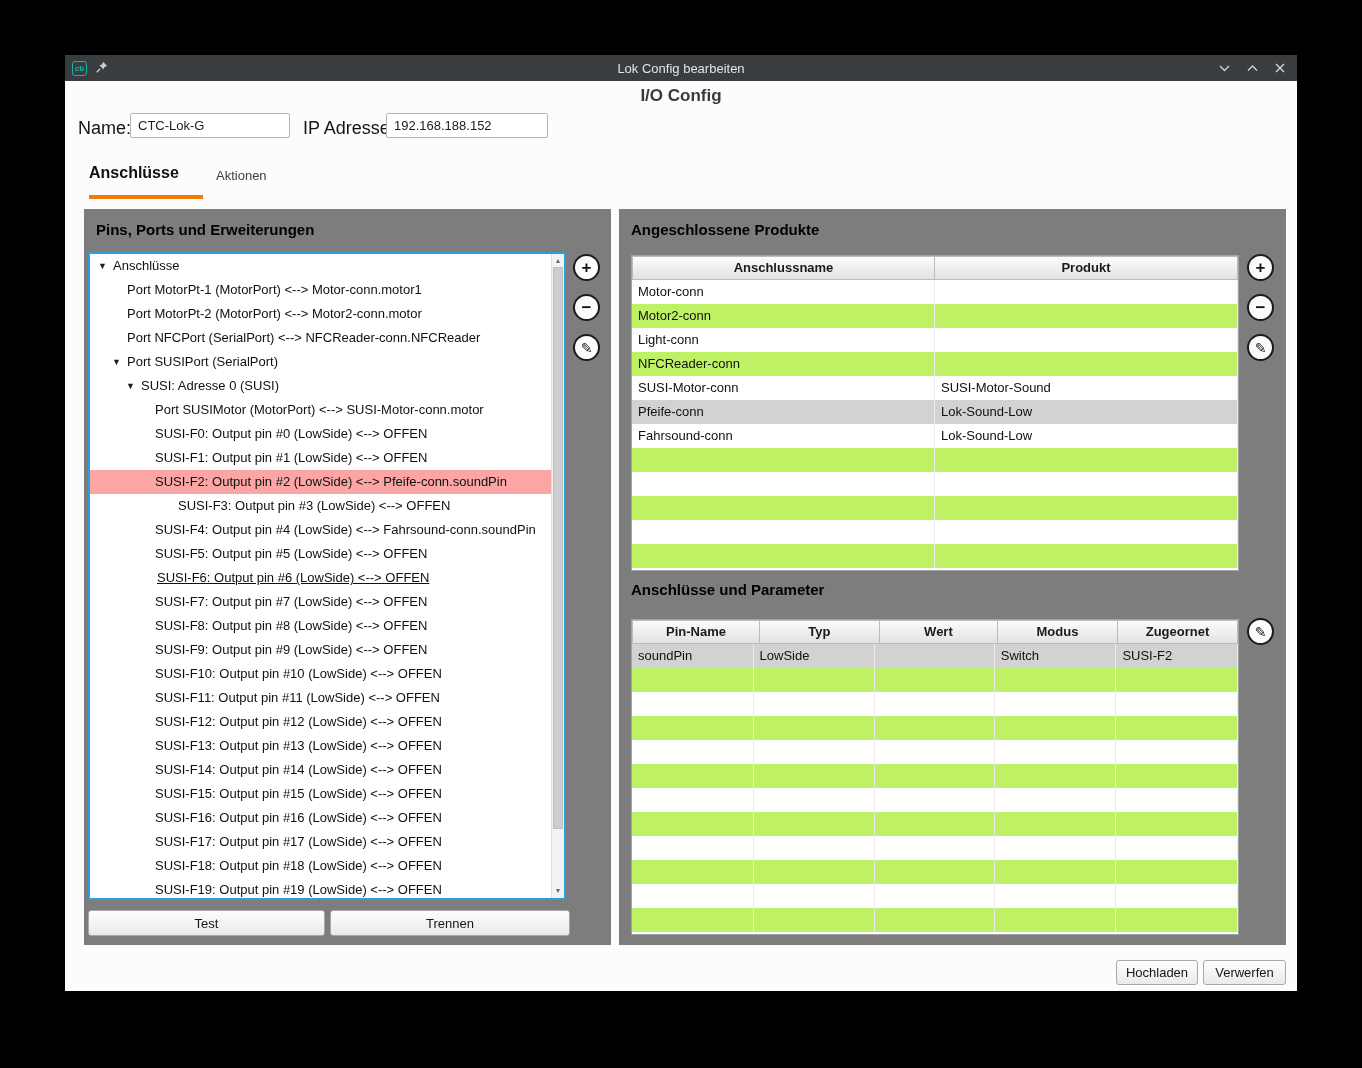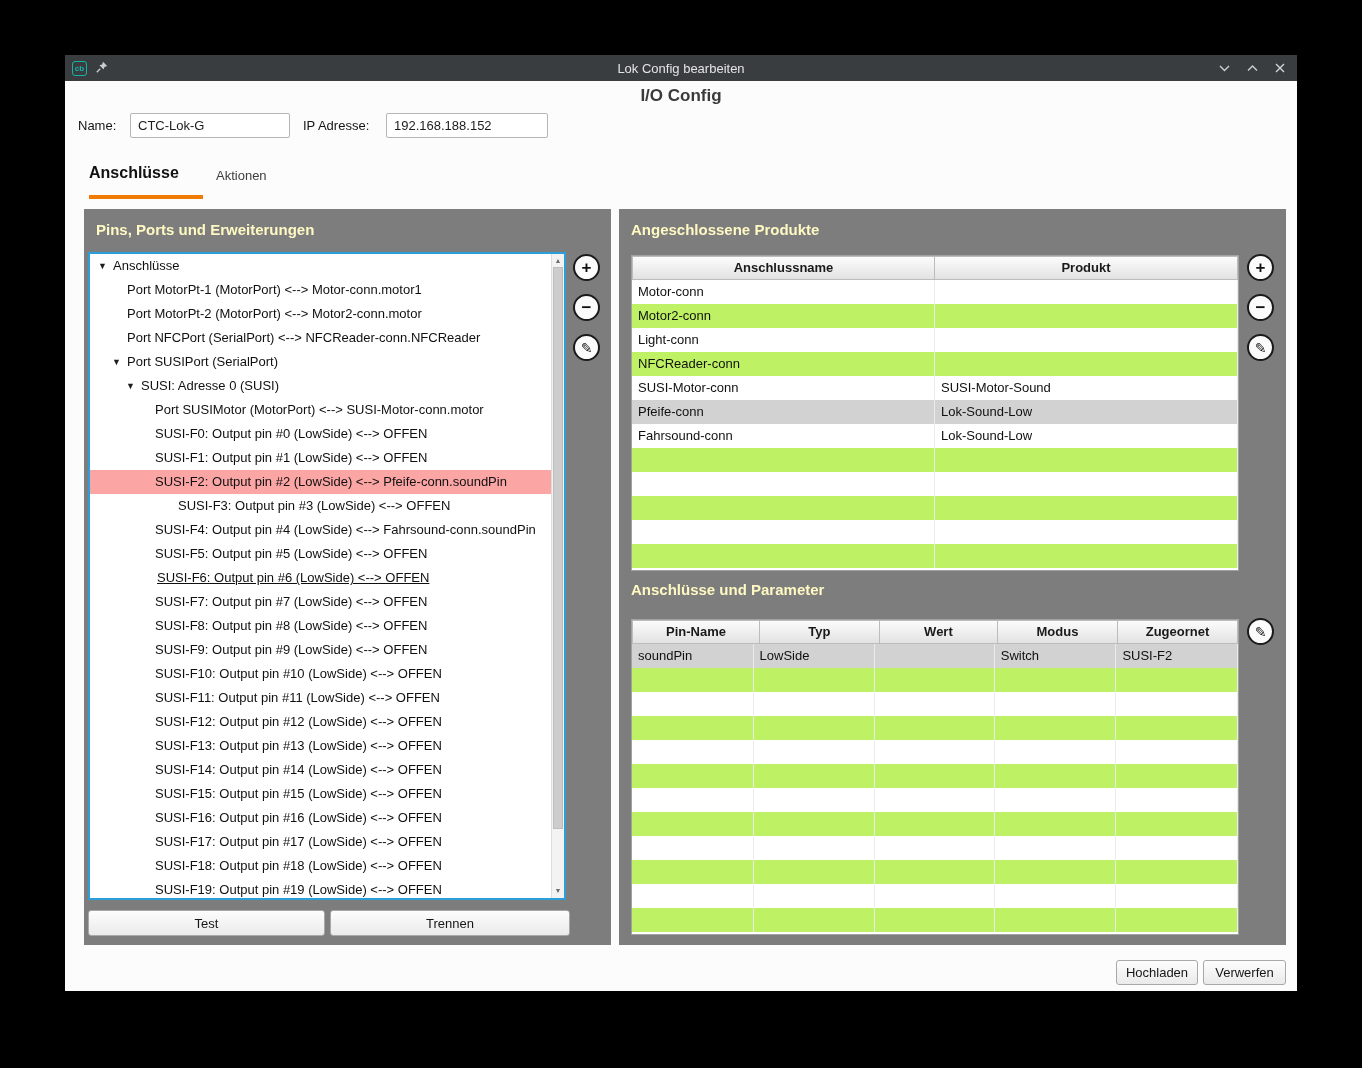--- a/index.html
+++ b/index.html
@@ -11,33 +11,33 @@
   
   .titlebar { position:absolute; left:0; top:0; width:100%; height:26px; background:#3a3d40; display:flex; align-items:center; }
   .tb-left { display:flex; align-items:center; gap:9px; padding-left:7px; z-index:2; }
   .app-icon { width:15px; height:15px; border:1px solid #16b3a8; border-radius:3px; color:#16b3a8; font-size:8px; font-weight:bold; display:flex; align-items:center; justify-content:center; }
   .tb-title { position:absolute; left:0; right:0; text-align:center; color:#e4e4e4; font-size:13px; }
   .tb-controls { margin-left:auto; display:flex; align-items:center; gap:17px; padding-right:12px; z-index:2; }
   .tb-controls svg { display:block; }
 
   
   .io-heading { position:absolute; top:31px; left:0; width:100%; text-align:center; font-size:17px; font-weight:bold; color:#3a3a3a; }
-  .frm-label { position:absolute; font-size:13px; color:#151515; }
+  .frm-label { position:absolute; font-size:18px; color:#151515; }
   .frm-input { position:absolute; height:25px; border:1px solid #b6b6b6; border-radius:2px; background:#fff; font-size:13px; color:#1c1c1c; padding:0 7px; font-family:"Liberation Sans", sans-serif; }
 
   
   .tab-main { position:absolute; left:24px; top:109px; font-size:16px; font-weight:bold; color:#121212; cursor:pointer; }
   .tab-sub  { position:absolute; left:151px; top:113px; font-size:13px; color:#3e3e3e; cursor:pointer; }
   .tab-underline { position:absolute; left:24px; top:140px; width:114px; height:4px; background:#f07c05; }
 
   
   .panel { position:absolute; background:#7d7d7d; }
   .panel-left  { left:19px;  top:154px; width:527px; height:736px; }
   .panel-right { left:554px; top:154px; width:667px; height:736px; }
-  .panel-title { position:absolute; left:12px; color:#fef9c3; font-weight:bold; font-size:15px; }
+  .panel-title { position:absolute; left:12px; color:#000000; font-weight:bold; font-size:15px; }
 
   
   .tree { position:absolute; left:4px; top:43px; width:478px; height:648px; background:#fff; border:2px solid #2d9fd8; overflow:hidden; }
   .tree-row { position:relative; height:24px; width:calc(100% - 13px); white-space:nowrap; cursor:default; }
   .tree-row.selected { background:#fca5a5; }
   .tree-arrow { position:absolute; top:0; font-size:9px; line-height:24px; color:#1d1d1d; }
   .tree-text { display:block; font-size:13px; line-height:24px; color:#101010; overflow:hidden; }
 
   
   .v-scroll { position:absolute; top:0; right:0; width:13px; height:100%; background:#f3f3f3; border-left:1px solid #dcdcdc; }

